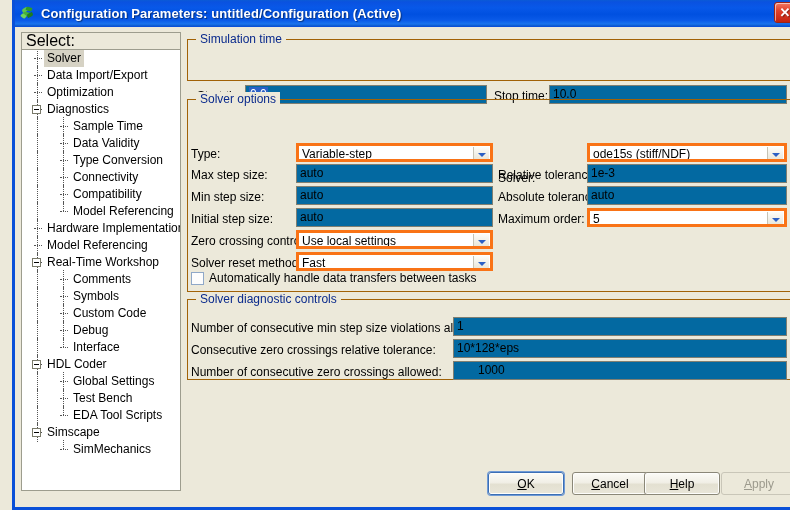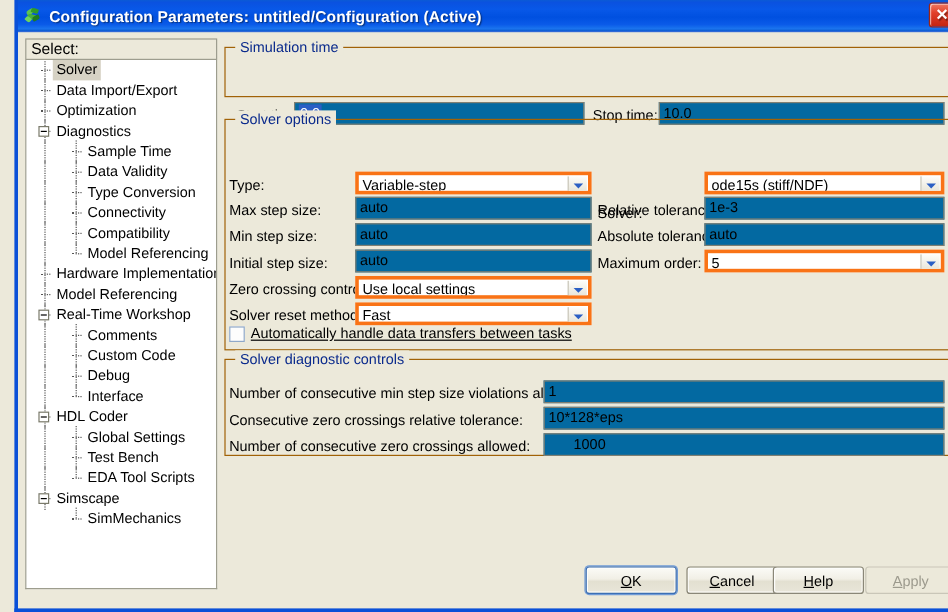--- a/index.html
+++ b/index.html
@@ -77,21 +77,21 @@
     width: 784px; height: 477px;
     background: #ece9da;
   }
 
   
   #select-label-box {
     position: absolute; left: 6px; top: 5px;
     width: 160px; height: 18px;
     background: #ece9da;
     border: 1px solid #9d9d8e;
-    font-size: 13px; color: #000;
+    font-size: 16px; color: #000;
     padding-left: 4px; line-height: 16px;
   }
   #tree-panel {
     position: absolute; left: 6px; top: 23px;
     width: 160px; height: 441px;
     background: #ffffff;
     border: 1px solid #9d9d8e;
     border-top: none;
     overflow: hidden;
     font-size: 12px;
@@ -224,21 +224,20 @@
     border-right: 4px solid transparent;
     border-top: 4px solid #2b5fc4;
   }
 
   
   .checkrow {
     position: absolute;
     display: flex; align-items: center;
     font-size: 12px; color: #000;
     white-space: nowrap;
-    text-decoration: underline;
   }
   .checkbox-box {
     width: 13px; height: 13px;
     border: 1px solid #8fa8c8;
     background: #fdfdfd;
     margin-right: 5px;
     flex: 0 0 auto;
     cursor: pointer;
   }
 
@@ -300,20 +299,21 @@
         <div class="tree-item lvl1"><span class="vline"></span><span class="vline2"></span><span class="stub"></span><span class="lbl">Sample Time</span></div>
         <div class="tree-item lvl1"><span class="vline"></span><span class="vline2"></span><span class="stub"></span><span class="lbl">Data Validity</span></div>
         <div class="tree-item lvl1"><span class="vline"></span><span class="vline2"></span><span class="stub"></span><span class="lbl">Type Conversion</span></div>
         <div class="tree-item lvl1"><span class="vline"></span><span class="vline2"></span><span class="stub"></span><span class="lbl">Connectivity</span></div>
         <div class="tree-item lvl1"><span class="vline"></span><span class="vline2"></span><span class="stub"></span><span class="lbl">Compatibility</span></div>
         <div class="tree-item lvl1"><span class="vline"></span><span class="vline-half"></span><span class="stub"></span><span class="lbl">Model Referencing</span></div>
         <div class="tree-item lvl0"><span class="vline"></span><span class="stub"></span><span class="lbl">Hardware Implementation</span></div>
         <div class="tree-item lvl0"><span class="vline"></span><span class="stub"></span><span class="lbl">Model Referencing</span></div>
         <div class="tree-item lvl0"><span class="vline"></span><span class="stub"></span><span class="expander"></span><span class="lbl">Real-Time Workshop</span></div>
         <div class="tree-item lvl1"><span class="vline"></span><span class="vline2"></span><span class="stub"></span><span class="lbl">Comments</span></div>
+        <div class="tree-item lvl1"><span class="vline"></span><span class="vline2"></span><span class="stub"></span><span class="lbl">Symbols</span></div>
         <div class="tree-item lvl1"><span class="vline"></span><span class="vline2"></span><span class="stub"></span><span class="lbl">Custom Code</span></div>
         <div class="tree-item lvl1"><span class="vline"></span><span class="vline2"></span><span class="stub"></span><span class="lbl">Debug</span></div>
         <div class="tree-item lvl1"><span class="vline"></span><span class="vline-half"></span><span class="stub"></span><span class="lbl">Interface</span></div>
         <div class="tree-item lvl0"><span class="vline"></span><span class="stub"></span><span class="expander"></span><span class="lbl">HDL Coder</span></div>
         <div class="tree-item lvl1"><span class="vline"></span><span class="vline2"></span><span class="stub"></span><span class="lbl">Global Settings</span></div>
         <div class="tree-item lvl1"><span class="vline"></span><span class="vline2"></span><span class="stub"></span><span class="lbl">Test Bench</span></div>
         <div class="tree-item lvl1"><span class="vline"></span><span class="vline-half"></span><span class="stub"></span><span class="lbl">EDA Tool Scripts</span></div>
         <div class="tree-item lvl0"><span class="vline"></span><span class="stub"></span><span class="expander"></span><span class="lbl">Simscape</span></div>
         <div class="tree-item lvl1"><span class="vline-half"></span><span class="stub"></span><span class="lbl">SimMechanics</span></div>
       </div>

